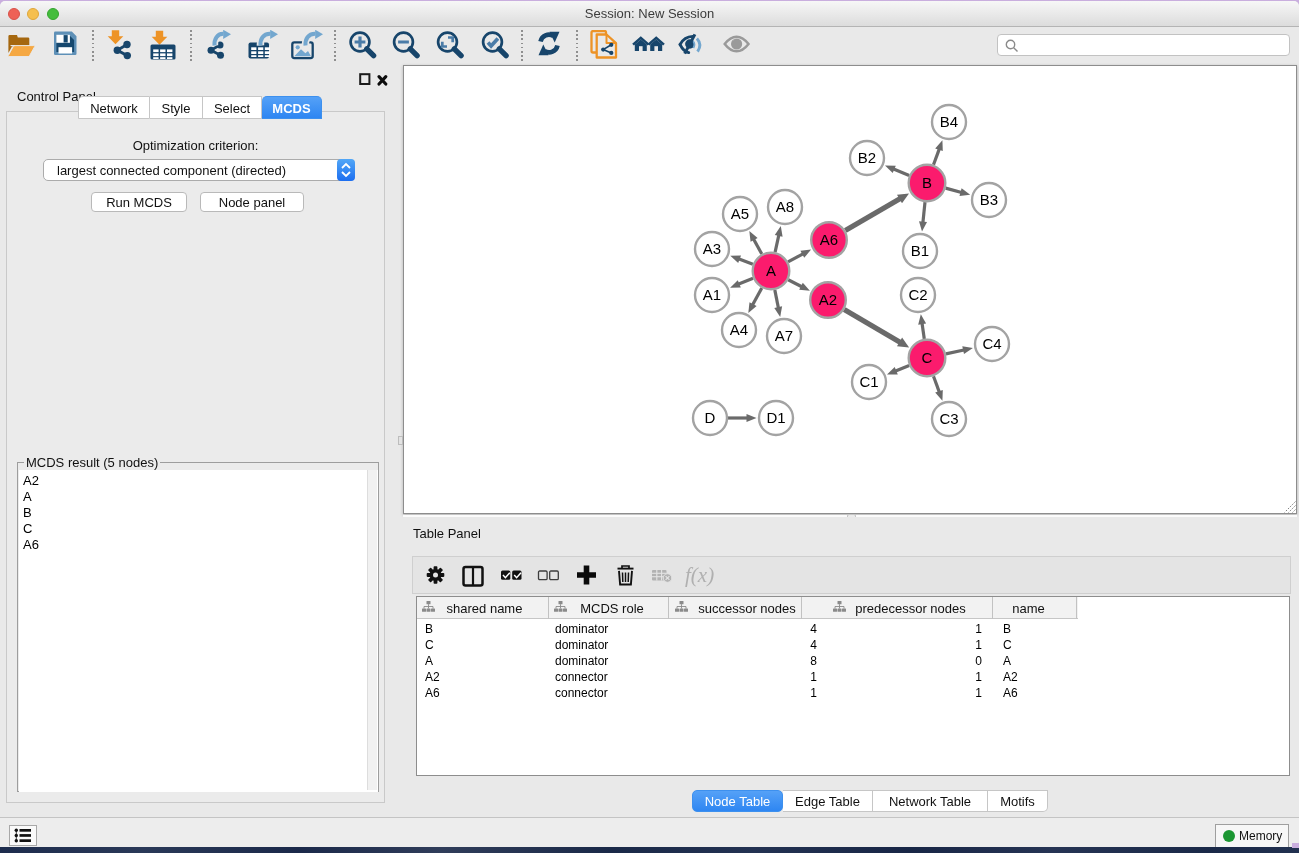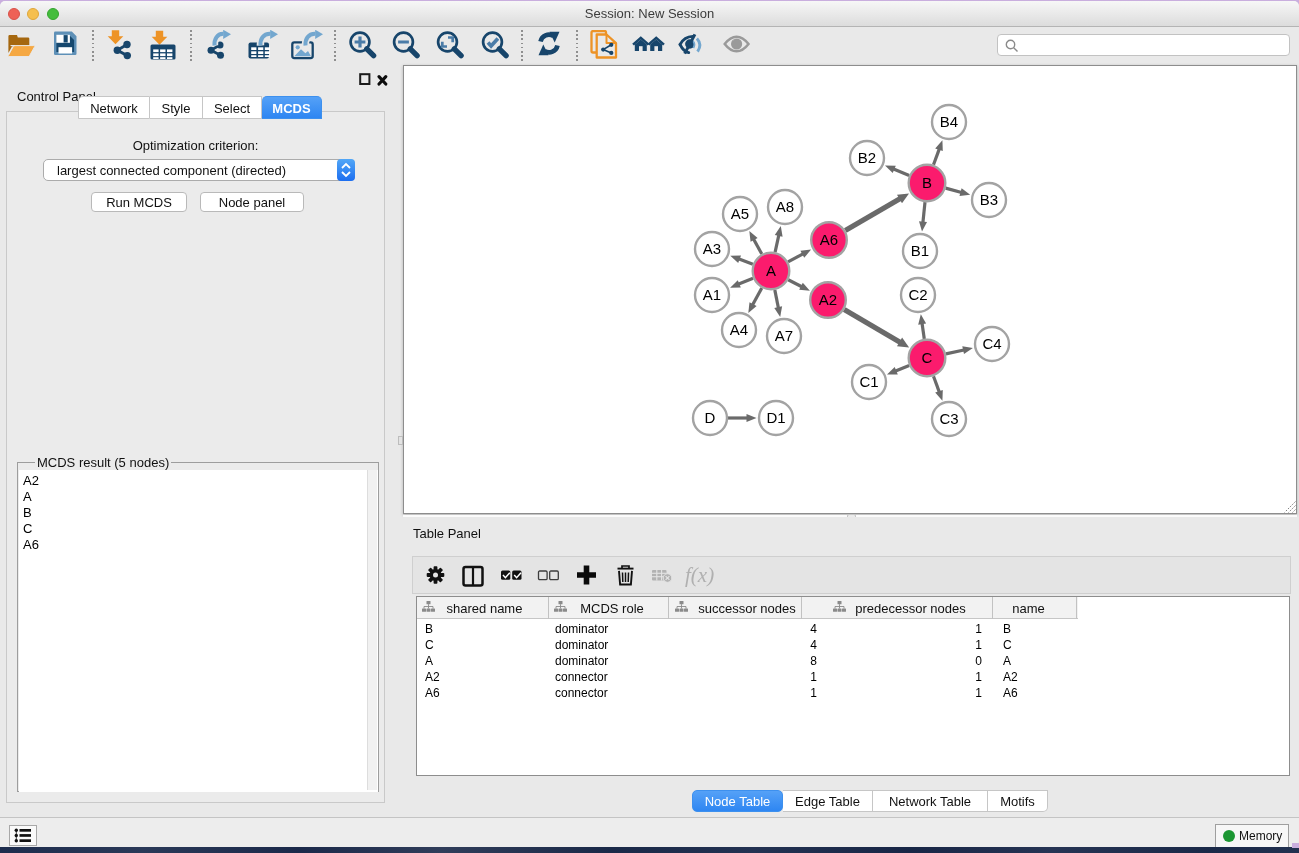--- a/index.html
+++ b/index.html
@@ -28,21 +28,21 @@
 .tab { position:relative; float:left; height:23px; background:#fff; border:1px solid #c6c6c6; border-left:none; font-size:13px; color:#111; text-align:center; padding-top:4px; }
 .tab.first { border-left:1px solid #c6c6c6; border-radius:5px 0 0 0; }
 .tab.last { border-radius:0 5px 0 0;font-weight:bold; }
 .tab.sel { background:linear-gradient(#55a1f7,#2e86f2); color:#fff; border-color:#3d90ee; border-radius:5px 5px 0 0; }
 #cp-pane { position:absolute; left:6px; top:48px; width:379px; height:692px; background:#ebebeb; border:1px solid #c9c9c9; }
 #opt-label { position:absolute; left:0; top:26px; width:100%; text-align:center; font-size:13px; color:#111; }
 #dropdown { position:absolute; left:36px; top:47px; width:312px; height:22px; background:#fff; border:1px solid #ababab; border-radius:5px; font-size:13px; color:#111; padding:3px 0 0 13px; }
 #spinner { position:absolute; right:-1px; top:-1px; width:18px; height:22px; border-radius:4px; background:linear-gradient(#52a7f7,#1c6ef0); }
 .btn { position:absolute; height:20px; background:#fff; border:1px solid #b9b9b9; border-radius:4px; font-size:13px; color:#111; text-align:center; padding-top:2px; }
 #mcds-box { position:absolute; left:10px; top:350px; width:362px; height:330px; border:1px solid #9d9d9d; }
-#mcds-box .legend { position:absolute; left:17px; top:-8px; background:#ebebeb; padding:0 2px; font-size:13px; color:#111; }
+#mcds-box .legend { position:absolute; left:6px; top:-8px; background:#ebebeb; padding:0 2px; font-size:13px; color:#111; }
 #mcds-list { position:absolute; left:1px; top:7px; width:359px; height:322px; background:#fff; font-size:13px; color:#000; padding:3px 0 0 4px; line-height:16px; }
 #mcds-scroll { position:absolute; right:1px; top:0; width:10px; height:320px; background:#f1f1f1; border-left:1px solid #ddd; }
 
 #netwin { position:absolute; left:403px; top:64px; width:894px; height:449px; background:#fff; border:1px solid #8d8d8d; box-shadow:0 1px 3px rgba(0,0,0,.25); }
 #netwin .nt { position:absolute; left:0; top:0; width:100%; height:21px; background:linear-gradient(#f4f4f4,#dfdfdf); border-bottom:1px solid #a9a9a9; }
 #netwin .title { position:absolute; top:4px; left:0; width:100%; text-align:center; font-size:13px; color:#2e2e2e; }
 #netwin .t1 { left:7.5px;  top:5px; background:#f0605a; }
 #netwin .t2 { left:27.5px; top:5px; background:#f6be4f; }
 #netwin .t3 { left:47.5px; top:5px; background:#49c13f; }
 

